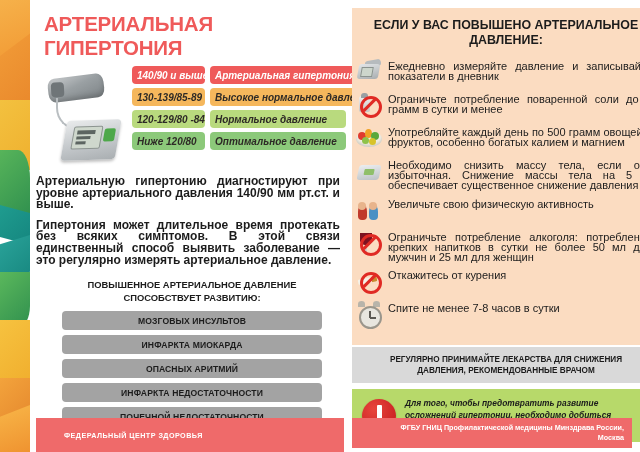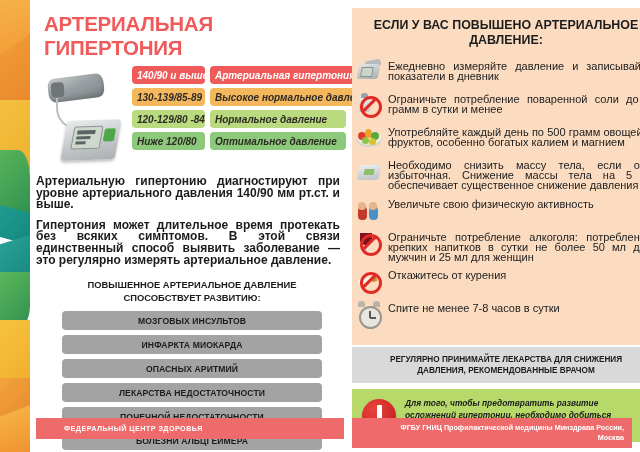--- a/index.html
+++ b/index.html
@@ -87,21 +87,21 @@
     background:radial-gradient(circle at 35% 30%,#e8453c,#c0161b);
     position:relative;box-shadow:0 1px 2px rgba(0,0,0,.3);}
   .excl:before{content:"";position:absolute;left:50%;top:6px;margin-left:-2.5px;
     width:5px;height:14px;background:#fff;border-radius:1px;}
   .excl:after{content:"";position:absolute;left:50%;top:23px;margin-left:-2.5px;
     width:5px;height:5px;background:#fff;border-radius:50%;}
   .green-txt{font-size:8.4px;line-height:11.6px;font-weight:bold;font-style:italic;
     color:#1c1c1c;}
 
   
-  .footer-left{position:absolute;left:36px;top:418px;width:308px;height:21px;
+  .footer-left{position:absolute;left:36px;top:418px;width:308px;height:35px;
     background:#ef6a6a;display:flex;align-items:center;}
   .footer-left span{color:#fff;font-size:7.2px;font-weight:bold;letter-spacing:.45px;
     margin-left:28px;}
   .footer-right{position:absolute;left:352px;top:418px;width:280px;height:30px;
     background:#ef6a6a;display:flex;flex-direction:column;align-items:flex-end;
     justify-content:center;padding-right:8px;box-sizing:border-box;}
   .footer-right span{color:#fff;font-size:7.2px;font-weight:bold;line-height:10px;}
 
   
   .ic-mon{position:absolute;left:2px;top:4px;width:21px;height:15px;
@@ -196,21 +196,21 @@
 
     <div class="para first">Артериальную гипертонию диагностируют при уровне артериального давления 140/90 мм рт.ст. и выше.</div>
     <div class="para">Гипертония может длительное время протекать без всяких симптомов. В этой связи единственный способ выявить заболевание — это регулярно измерять артериальное давление.</div>
 
     <div class="sub-head">ПОВЫШЕННОЕ АРТЕРИАЛЬНОЕ ДАВЛЕНИЕ СПОСОБСТВУЕТ РАЗВИТИЮ:</div>
 
     <div>
       <div class="risk">МОЗГОВЫХ ИНСУЛЬТОВ</div>
       <div class="risk">ИНФАРКТА МИОКАРДА</div>
       <div class="risk">ОПАСНЫХ АРИТМИЙ</div>
-      <div class="risk">ЛЕКАРСТВА НЕДОСТАТОЧНОСТИ</div>
+      <div class="risk">ИНФАРКТА НЕДОСТАТОЧНОСТИ</div>
       <div class="risk">ПОЧЕЧНОЙ НЕДОСТАТОЧНОСТИ</div>
       <div class="risk">БОЛЕЗНИ АЛЬЦГЕЙМЕРА</div>
     </div>
   </div>
 
   <div class="right-col">
 
     <div class="rc-head-wrap">
       <div class="rc-head">ЕСЛИ У ВАС ПОВЫШЕНО АРТЕРИАЛЬНОЕ ДАВЛЕНИЕ:</div>
     </div>

